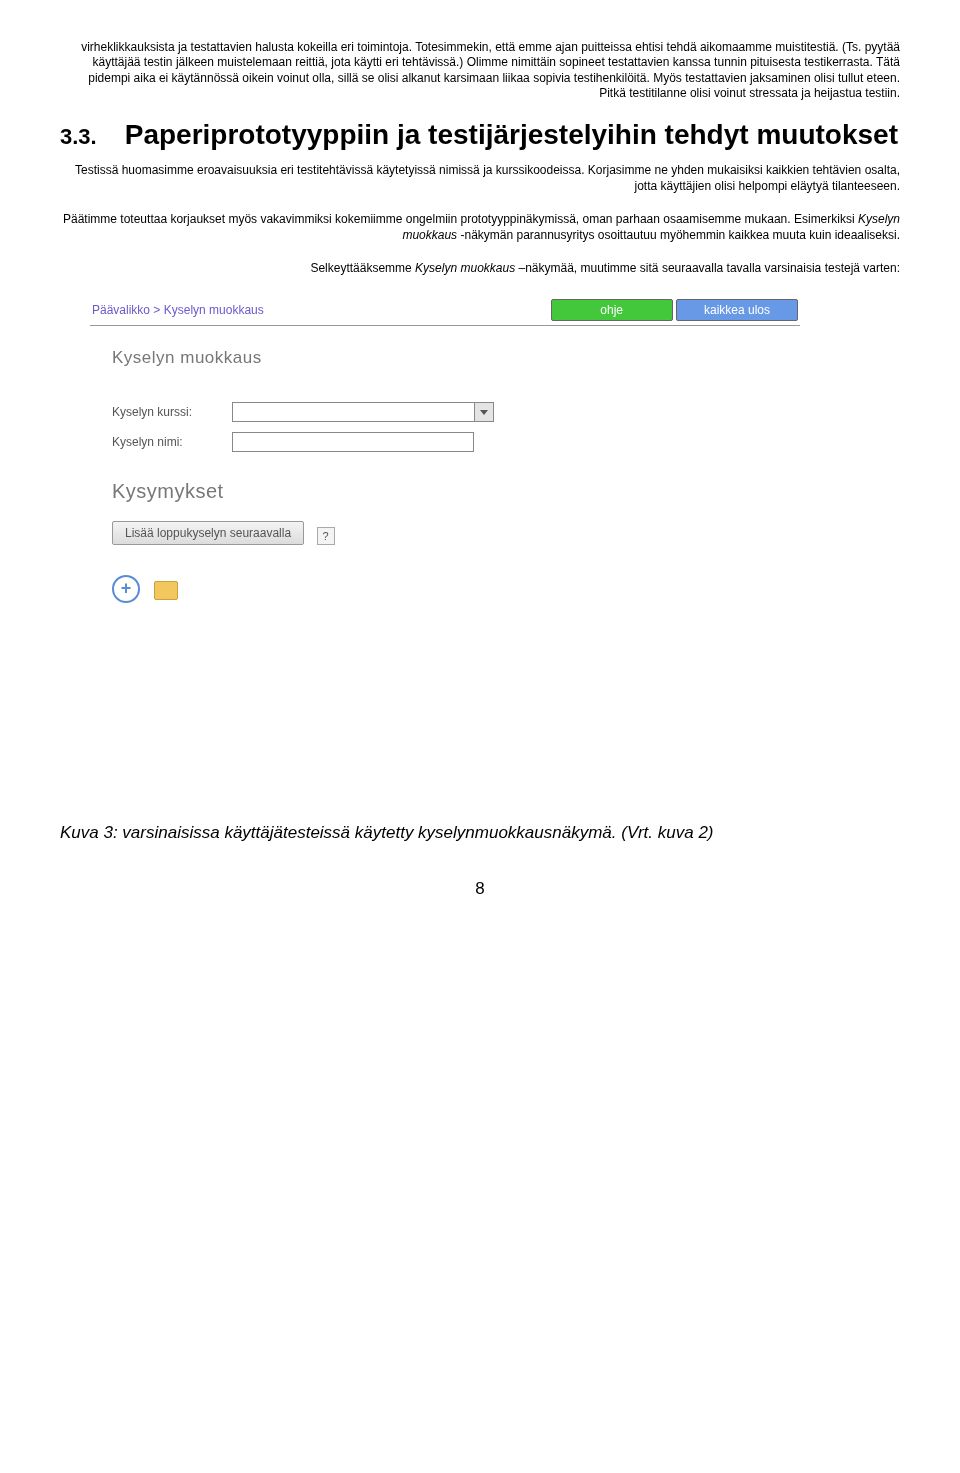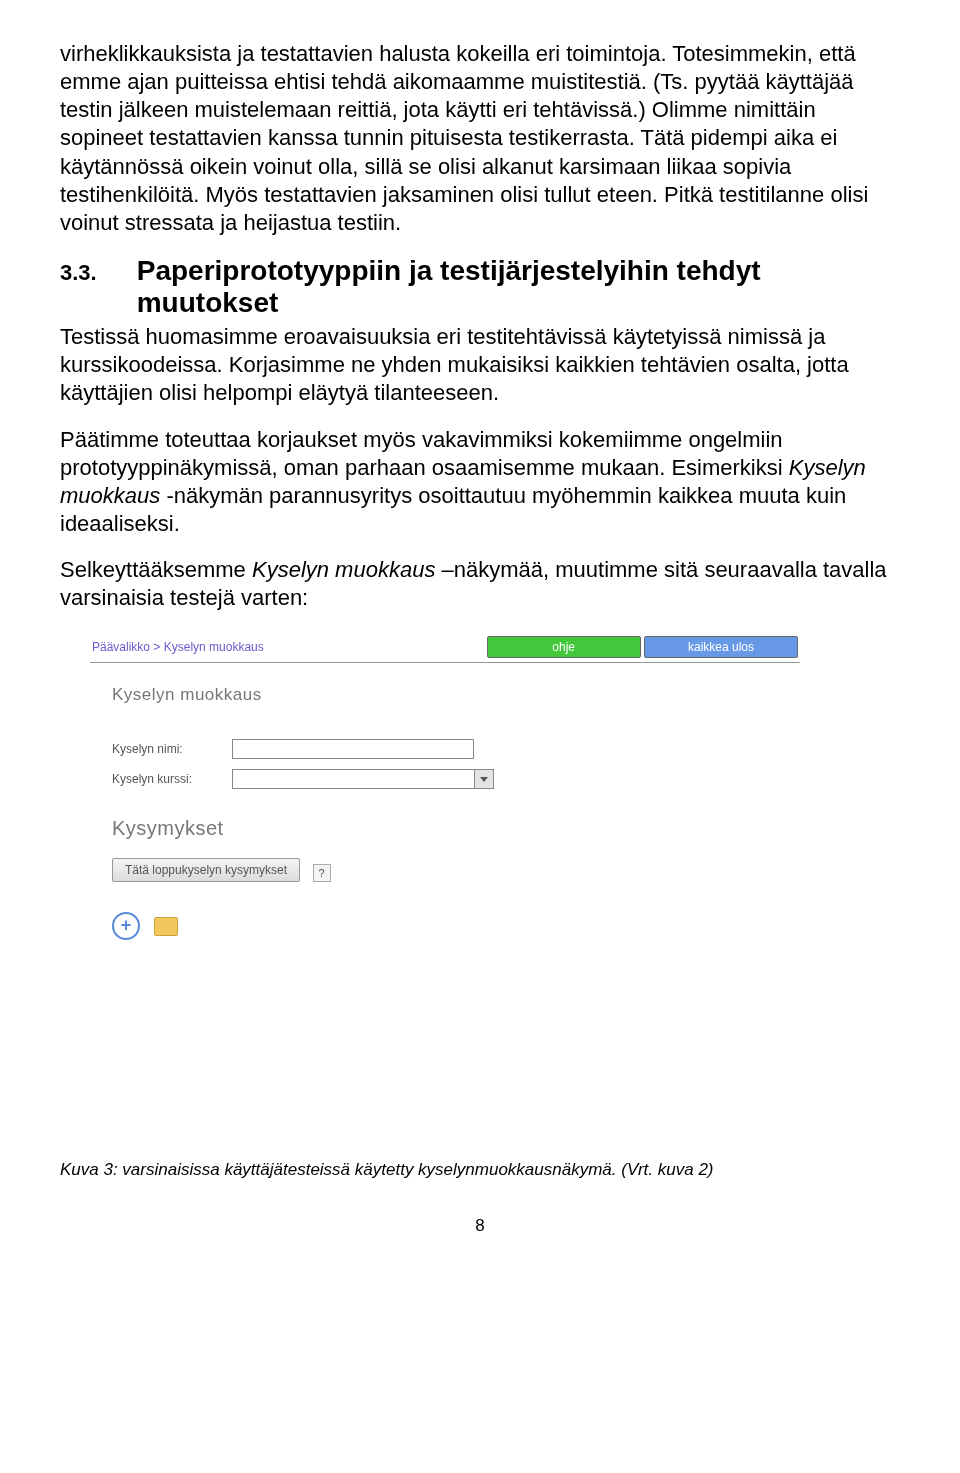--- a/index.html
+++ b/index.html
@@ -5,29 +5,29 @@
   body {
     font-family: Arial, Helvetica, sans-serif;
     background: #fff;
     margin: 0;
     padding: 40px 60px 30px 60px;
     width: 960px;
     box-sizing: border-box;
     color: #000;
   }
   .body-text {
-    font-size: 22px;
+    font-size: 12px;
     line-height: 1.28;
     margin: 0 0 18px 0;
+    text-align: right;
   }
   .section-row {
     display: flex;
     align-items: baseline;
     margin: 16px 0 2px 0;
-    gap: 12px;
   }
   .section-num {
     font-size: 22px;
     font-weight: bold;
     margin-right: 28px;
     white-space: nowrap;
   }
   .section-title {
     font-size: 28px;
     font-weight: bold;
@@ -61,21 +61,21 @@
     color: #6a5acd;
     gap: 43px;
   }
   .mock-head .btn-green,
   .mock-head .btn-blue {
     display: inline-block;
     width: 120px;
     text-align: center;
     font-size: 12px;
     color: #fff;
-    padding: 3px 16px;
+    padding: 3px 0;
     border: 1px solid #666;
     border-radius: 2px;
   }
   .btn-green { background: #43c83c; }
   .btn-blue  { background: #6799e6; }
   .mock-h1 {
     font-size: 17px;
     color: #777;
     letter-spacing: 0.5px;
     margin: 22px 0 34px 22px;
@@ -200,21 +200,21 @@
 </head>
 <body>
 
 <p class="body-text">virheklikkauksista ja testattavien halusta kokeilla eri toimintoja. Totesimmekin, että emme ajan puitteissa ehtisi tehdä aikomaamme muistitestiä. (Ts. pyytää käyttäjää testin jälkeen muistelemaan reittiä, jota käytti eri tehtävissä.) Olimme nimittäin sopineet testattavien kanssa tunnin pituisesta testikerrasta. Tätä pidempi aika ei käytännössä oikein voinut olla, sillä se olisi alkanut karsimaan liikaa sopivia testihenkilöitä. Myös testattavien jaksaminen olisi tullut eteen. Pitkä testitilanne olisi voinut stressata ja heijastua testiin.</p>
 
 <div class="section-row">
   <span class="section-num">3.3.</span>
   <span class="section-title">Paperiprototyyppiin ja testijärjestelyihin tehdyt muutokset</span>
 </div>
 
-<p class="body-text" style="margin-top:4px">Testissä huomasimme eroavaisuuksia eri testitehtävissä käytetyissä nimissä ja kurssikoodeissa. Korjasimme ne yhden mukaisiksi kaikkien tehtävien osalta, jotta käyttäjien olisi helpompi eläytyä tilanteeseen.</p>
+<p class="body-text" style="margin-top:12px">Testissä huomasimme eroavaisuuksia eri testitehtävissä käytetyissä nimissä ja kurssikoodeissa. Korjasimme ne yhden mukaisiksi kaikkien tehtävien osalta, jotta käyttäjien olisi helpompi eläytyä tilanteeseen.</p>
 
 <p class="body-text">
   <span>Päätimme toteuttaa korjaukset myös vakavimmiksi kokemiimme ongelmiin prototyyppinäkymissä, oman parhaan osaamisemme mukaan. Esimerkiksi </span><span class="italic">Kyselyn muokkaus</span><span> -näkymän parannusyritys osoittautuu myöhemmin kaikkea muuta kuin ideaaliseksi.</span>
 </p>
 
 <p class="body-text">
   <span>Selkeyttääksemme </span><span class="italic">Kyselyn muokkaus</span><span> –näkymää, muutimme sitä seuraavalla tavalla varsinaisia testejä varten:</span>
 </p>
 
 <div class="mock">
@@ -222,32 +222,32 @@
     <span>Päävalikko &gt; Kyselyn muokkaus</span>
     <span>
       <span class="btn-green">ohje</span>
       <span class="btn-blue">kaikkea ulos</span>
     </span>
   </div>
 
   <div class="mock-h1">Kyselyn muokkaus</div>
 
   <div class="mock-row">
+    <span class="lab">Kyselyn kurssi:</span>
+    <span class="field field-dd"></span>
+  </div>
+  <div class="mock-row">
     <span class="lab">Kyselyn nimi:</span>
     <span class="field field-txt"></span>
   </div>
-  <div class="mock-row">
-    <span class="lab">Kyselyn kurssi:</span>
-    <span class="field field-dd"></span>
-  </div>
 
   <div class="mock-sub">Kysymykset</div>
 
   <div>
-    <span class="mock-bigbtn">Tätä loppukyselyn kysymykset</span>
+    <span class="mock-bigbtn">Lisää loppukyselyn seuraavalla</span>
     <span class="help-sq">?</span>
   </div>
 
   <div class="plus-row">
     <span class="plus-btn">+</span>
     <span class="folder"></span>
   </div>
 
   <div class="mock-footer">
   </div>

